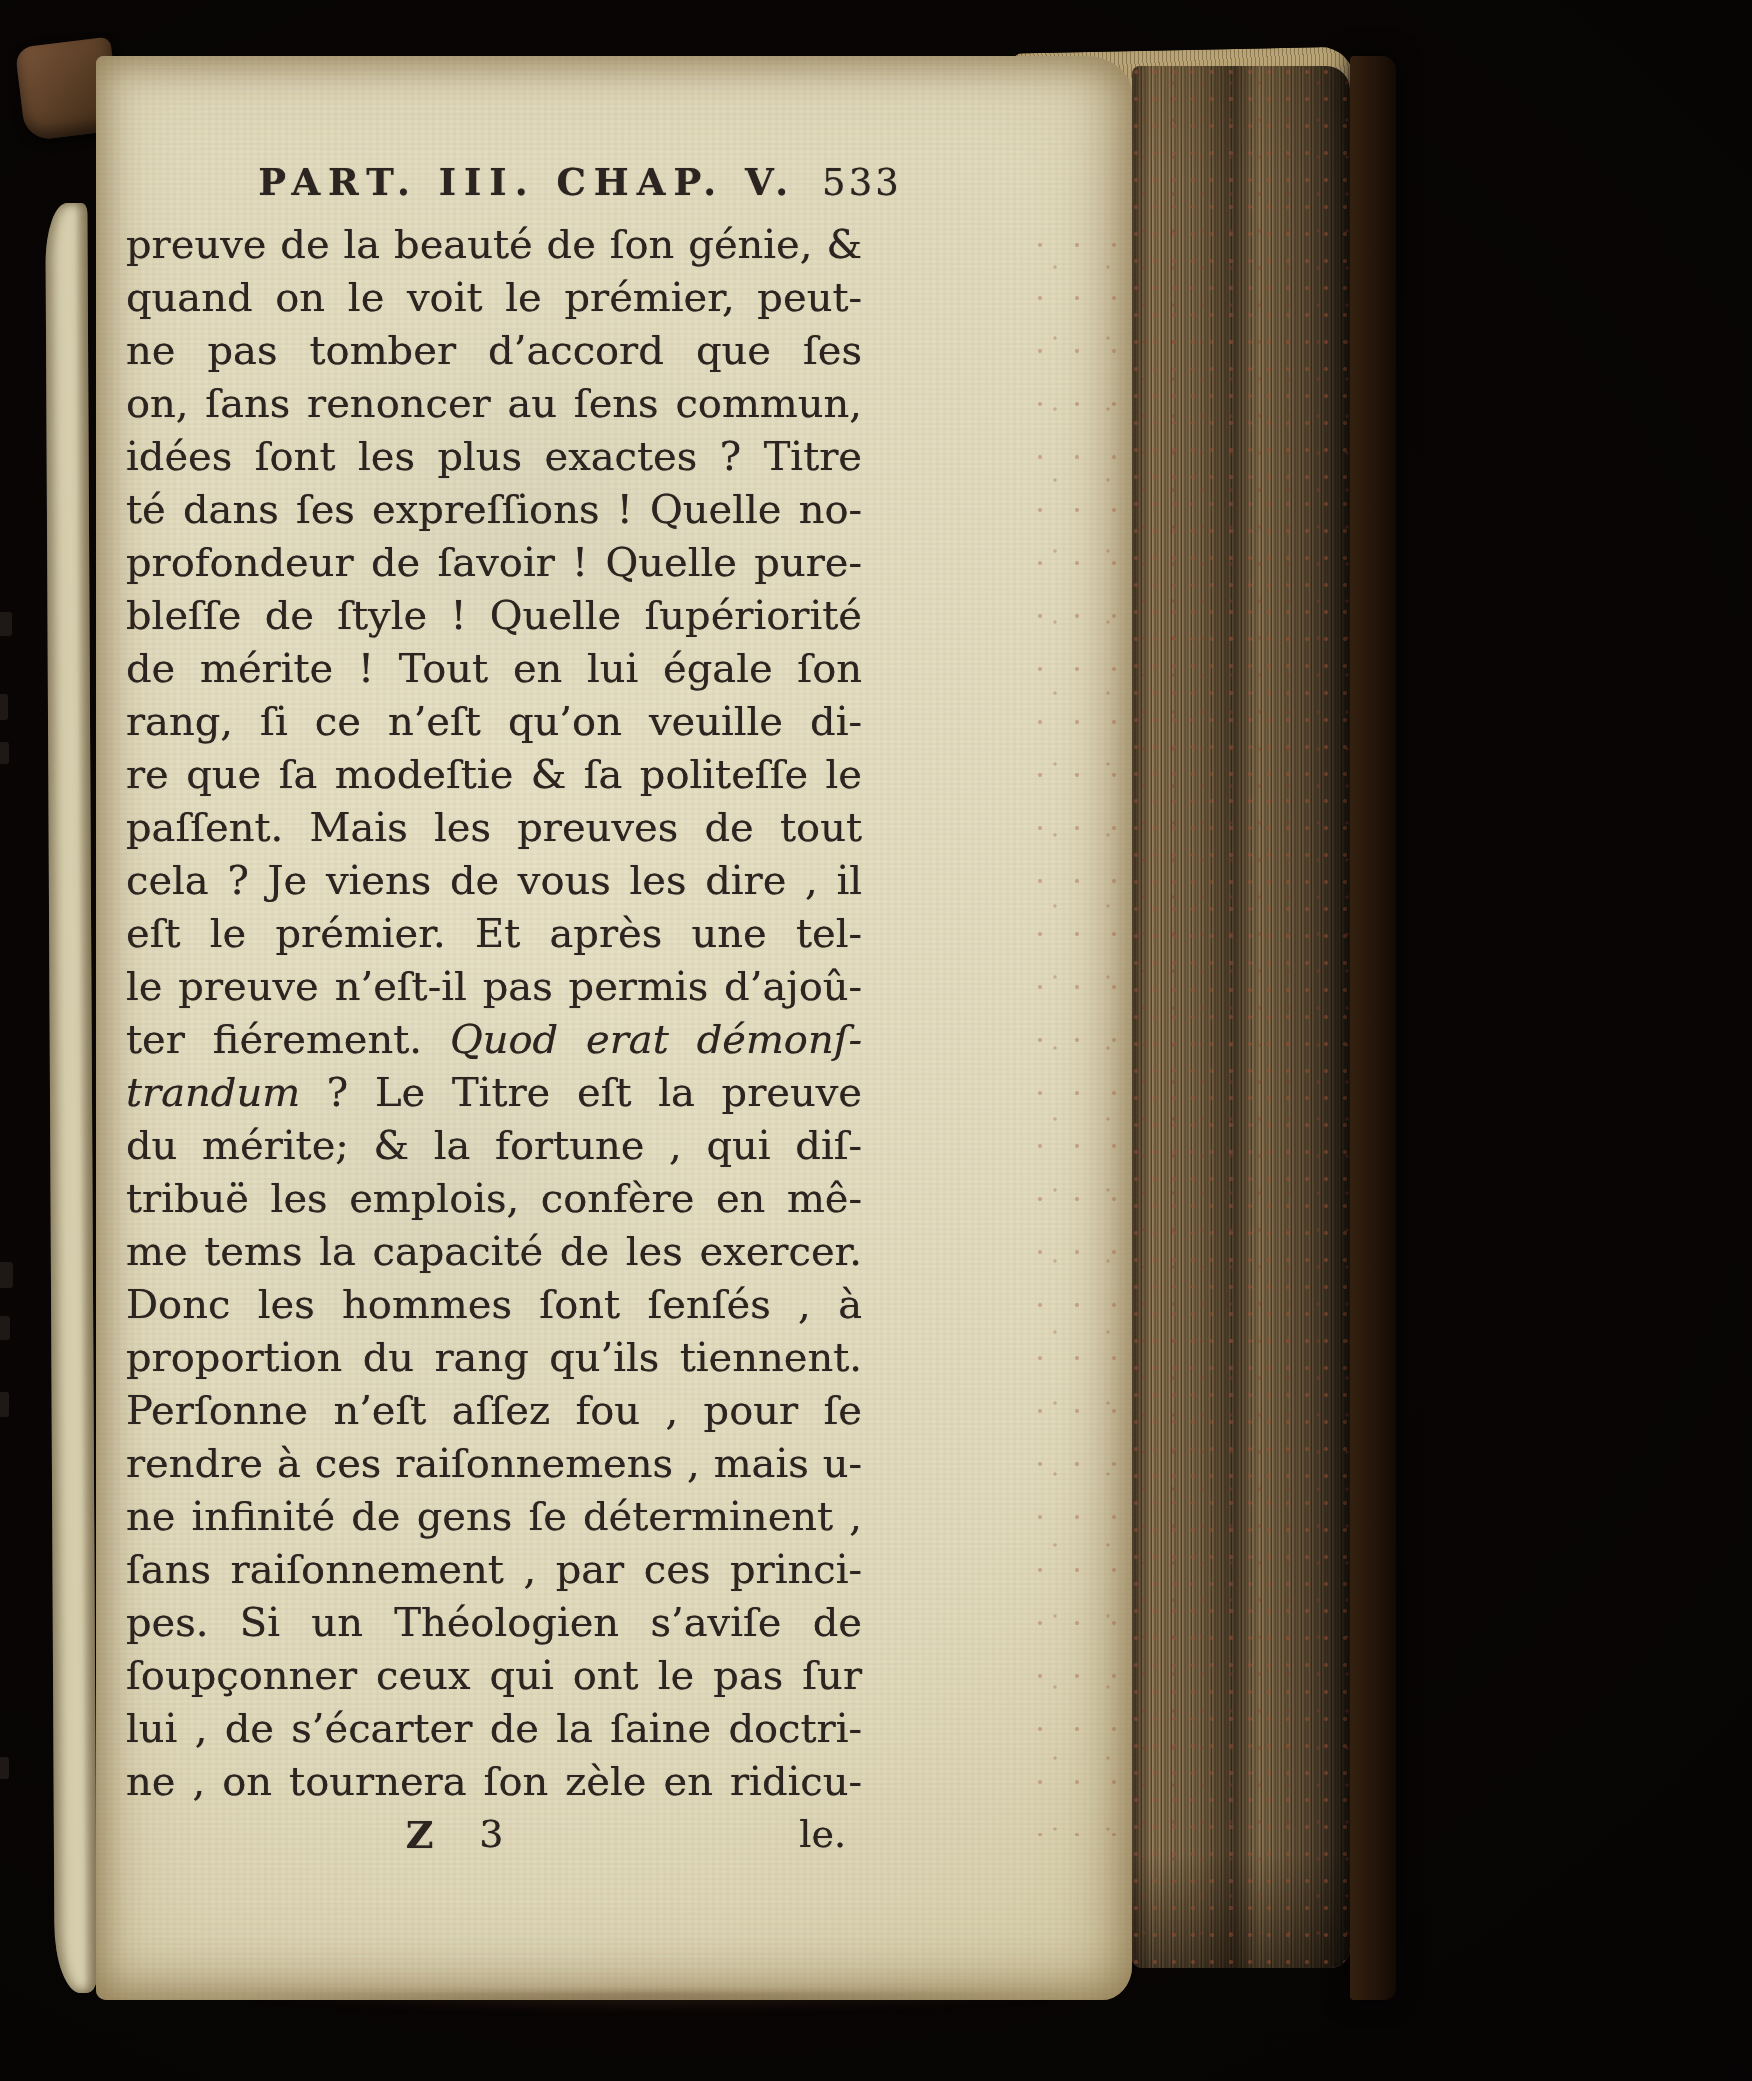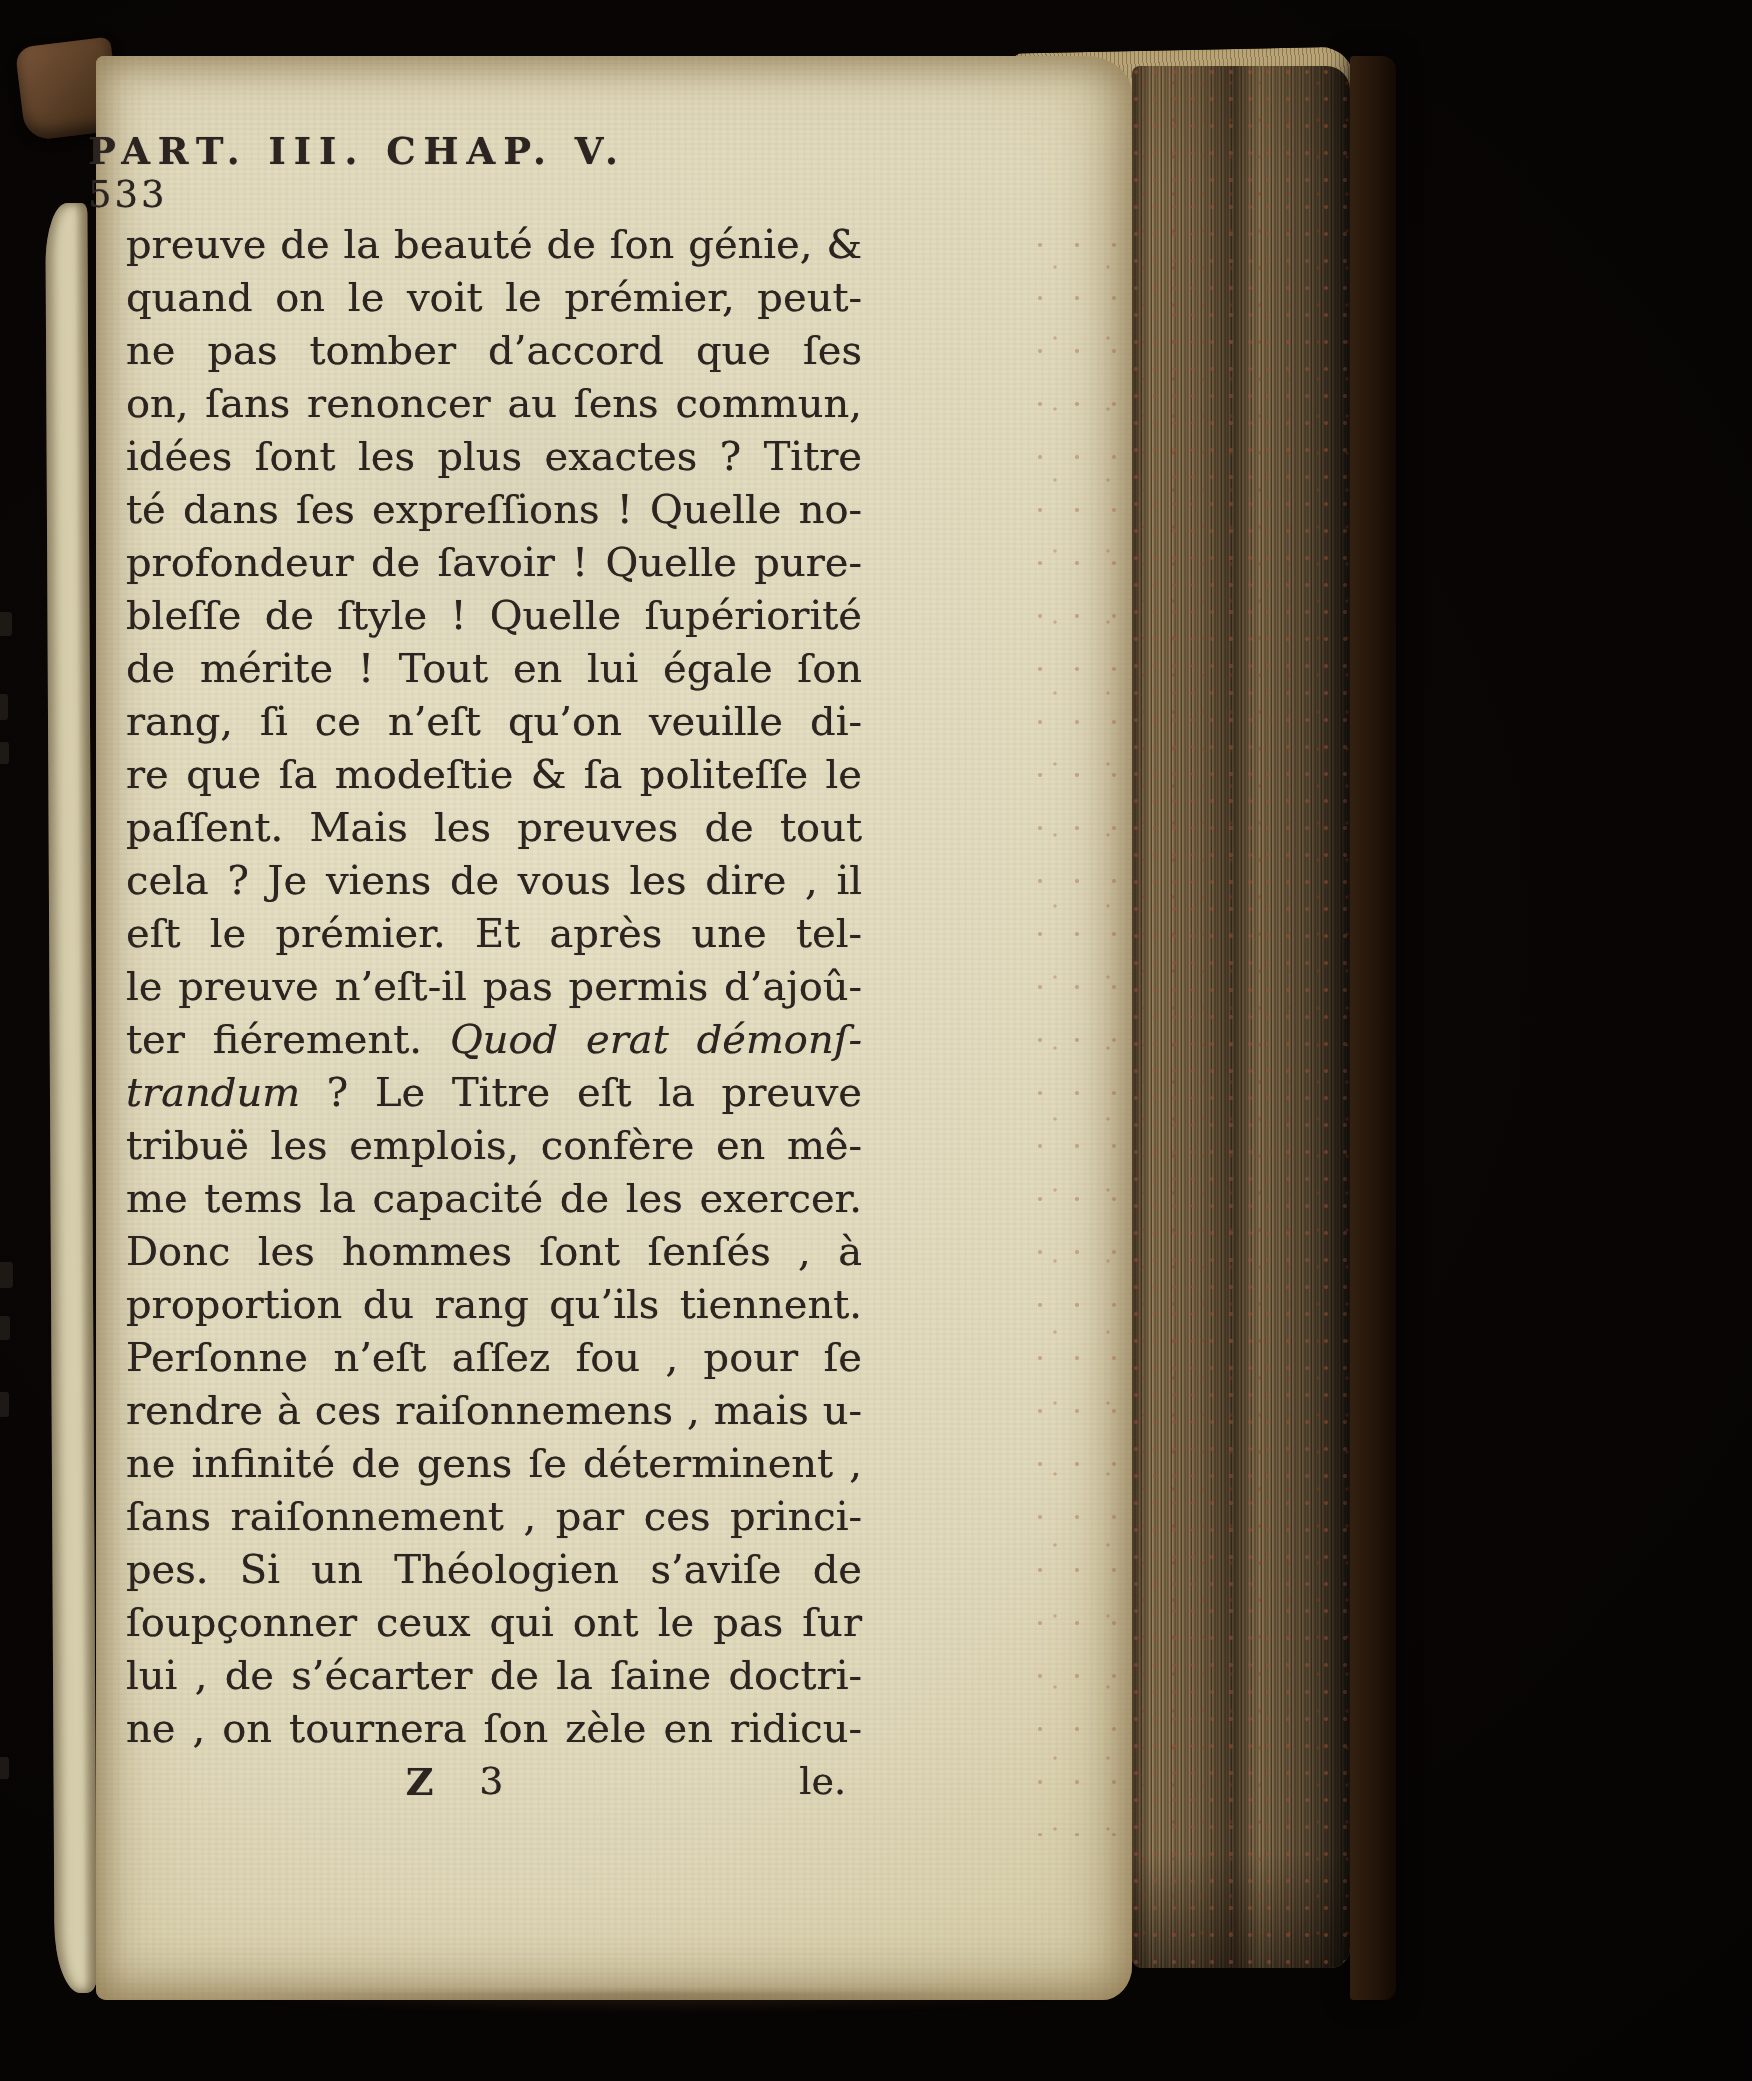--- a/index.html
+++ b/index.html
@@ -75,24 +75,23 @@
   }
   .ghost{position:absolute;pointer-events:none;border-radius:50%;}
   .ghost.g1{left:150px;top:230px;width:560px;height:460px;
     background:radial-gradient(ellipse at center, rgba(145,152,138,.10), transparent 70%);}
   .ghost.g2{left:90px;top:880px;width:520px;height:520px;
     background:radial-gradient(ellipse at center, rgba(140,148,135,.09), transparent 70%);}
 
   
   .running-header{
     position:relative;margin:104px 0 0 0;height:56px;
-    display:flex;align-items:baseline;justify-content:flex-end;
+    display:flex;align-items:baseline;justify-content:center;
     transform:translateX(-34px);
     color:var(--ink);
-    flex-direction:column;
   }
   .chapter-heading{
     font-size:37px;letter-spacing:8px;font-weight:bold;
     text-shadow:0 0 1px rgba(43,36,32,.55);
   }
   .folio{
     font-size:37px;margin-left:26px;letter-spacing:3px;font-weight:normal;
     text-shadow:0 0 1px rgba(43,36,32,.55);
   }
 
@@ -206,20 +205,21 @@
         <div class="line"><span>bleſſe de ſtyle ! Quelle ſupériorité</span></div>
         <div class="line"><span>de mérite ! Tout en lui égale ſon</span></div>
         <div class="line"><span>rang, ſi ce n’eſt qu’on veuille di-</span></div>
         <div class="line"><span>re que ſa modeſtie &amp; ſa politeſſe le</span></div>
         <div class="line"><span>paſſent. Mais les preuves de tout</span></div>
         <div class="line"><span>cela ? Je viens de vous les dire , il</span></div>
         <div class="line"><span>eſt le prémier. Et après une tel-</span></div>
         <div class="line"><span>le preuve n’eſt-il pas permis d’ajoû-</span></div>
         <div class="line"><span>ter fiérement. </span><span class="it">Quod erat démonſ-</span></div>
         <div class="line"><span class="it">trandum</span><span> ? Le Titre eſt la preuve</span></div>
+        <div class="line"><span>du mérite; &amp; la fortune , qui diſ-</span></div>
         <div class="line"><span>tribuë les emplois, confère en mê-</span></div>
         <div class="line"><span>me tems la capacité de les exercer.</span></div>
         <div class="line"><span>Donc les hommes ſont ſenſés , à</span></div>
         <div class="line"><span>proportion du rang qu’ils tiennent.</span></div>
         <div class="line"><span>Perſonne n’eſt aſſez fou , pour ſe</span></div>
         <div class="line"><span>rendre à ces raiſonnemens , mais u-</span></div>
         <div class="line"><span>ne infinité de gens ſe déterminent ,</span></div>
         <div class="line"><span>ſans raiſonnement , par ces princi-</span></div>
         <div class="line"><span>pes. Si un Théologien s’aviſe de</span></div>
         <div class="line"><span>ſoupçonner ceux qui ont le pas ſur</span></div>

